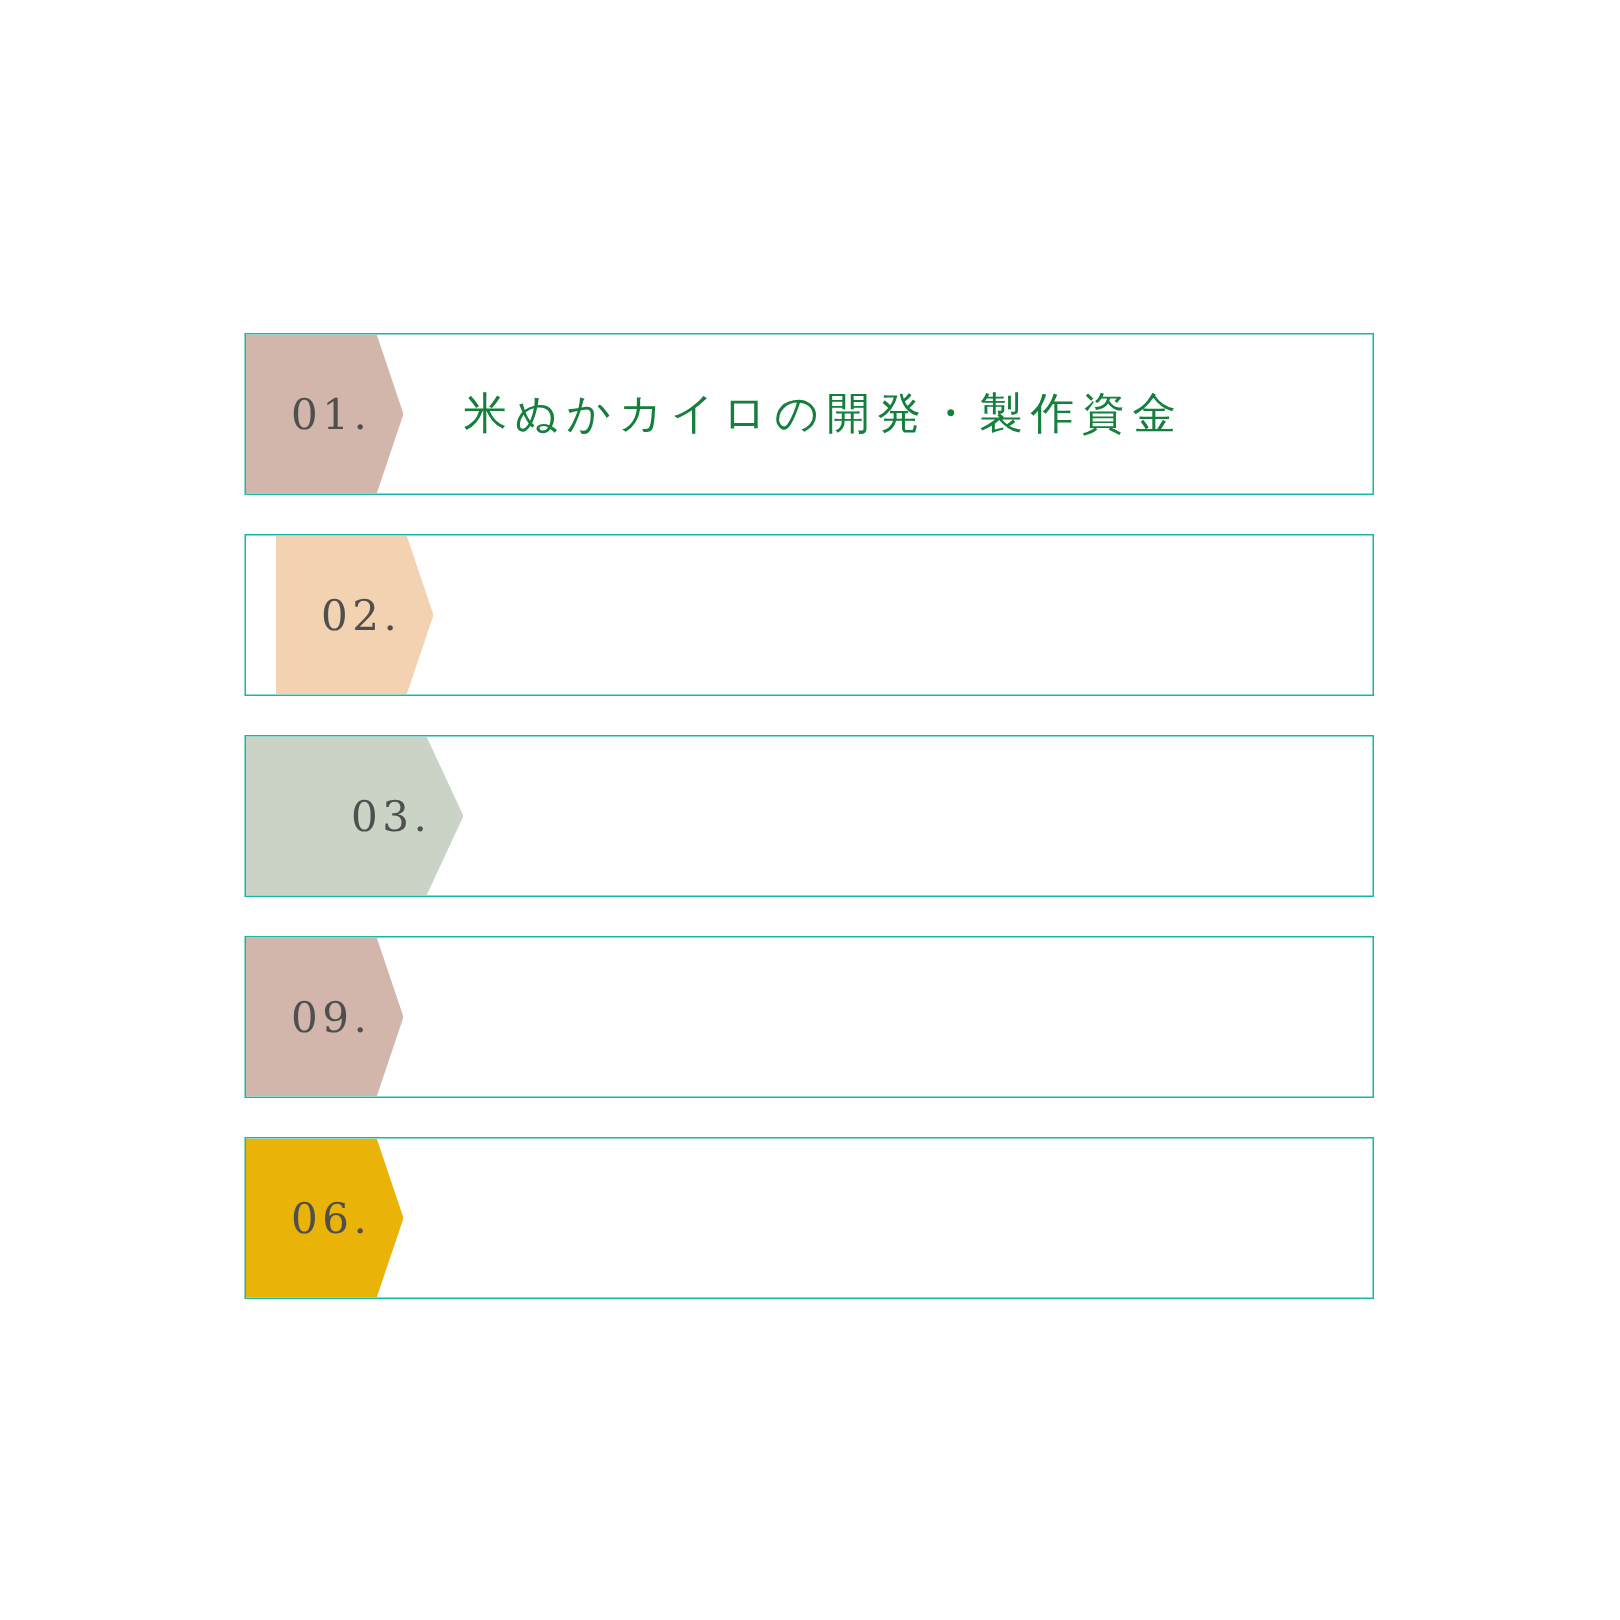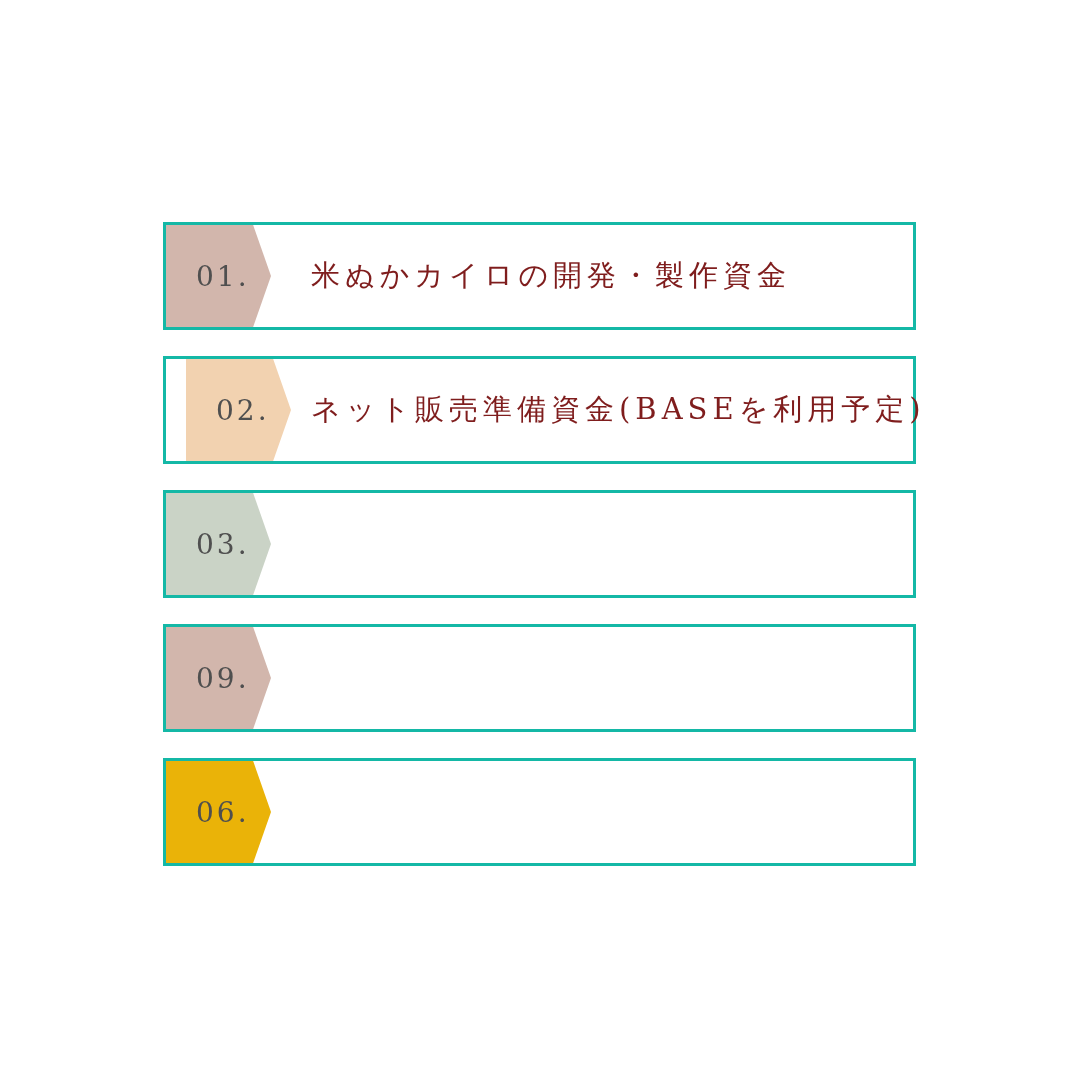--- a/index.html
+++ b/index.html
@@ -20,21 +20,21 @@
     left: 163px;
     top: 222px;
     width: 753px;
   }
   .row {
     position: relative;
     box-sizing: border-box;
     height: 108px;
     margin-bottom: 26px;
     background: #ffffff;
-    border: 3px solid #14b8a6;
+    border: 1px solid #14b8a6;
     display: flex;
     align-items: center;
   }
   .arrow {
     position: absolute;
     left: 0;
     top: 0;
     bottom: 0;
     width: 105px;
     clip-path: polygon(0 0, 83% 0, 100% 50%, 83% 100%, 0 100%);
@@ -44,46 +44,45 @@
   .number {
     padding-left: 30px;
     font-size: 28px;
     letter-spacing: 3px;
     color: #4f4f4f;
   }
   .label {
     margin-left: 145px;
     font-size: 29px;
     letter-spacing: 5px;
-    color: #7f1d1d;
+    color: #15803d;
     white-space: nowrap;
   }
 </style>
 </head>
 <body>
 
 <div class="canvas">
   <div class="list">
 
     <div class="row">
       <div class="arrow" style="background: rgb(210, 182, 172);">
         <span class="number">01.</span>
       </div>
       <span class="label">米ぬかカイロの開発・製作資金</span>
     </div>
 
     <div class="row">
       <div class="arrow" style="background: rgb(242, 210, 176); margin-left: 20px;">
         <span class="number">02.</span>
       </div>
-      <span class="label">ネット販売準備資金(BASEを利用予定)</span>
     </div>
 
     <div class="row">
-      <div class="arrow" style="background: rgb(202, 211, 198);">
+      <div class="arrow" style="background: rgb(202, 211, 198); padding-left: 40px;">
         <span class="number">03.</span>
       </div>
     </div>
 
     <div class="row">
       <div class="arrow" style="background: rgb(210, 182, 172);">
         <span class="number">09.</span>
       </div>
     </div>
 

